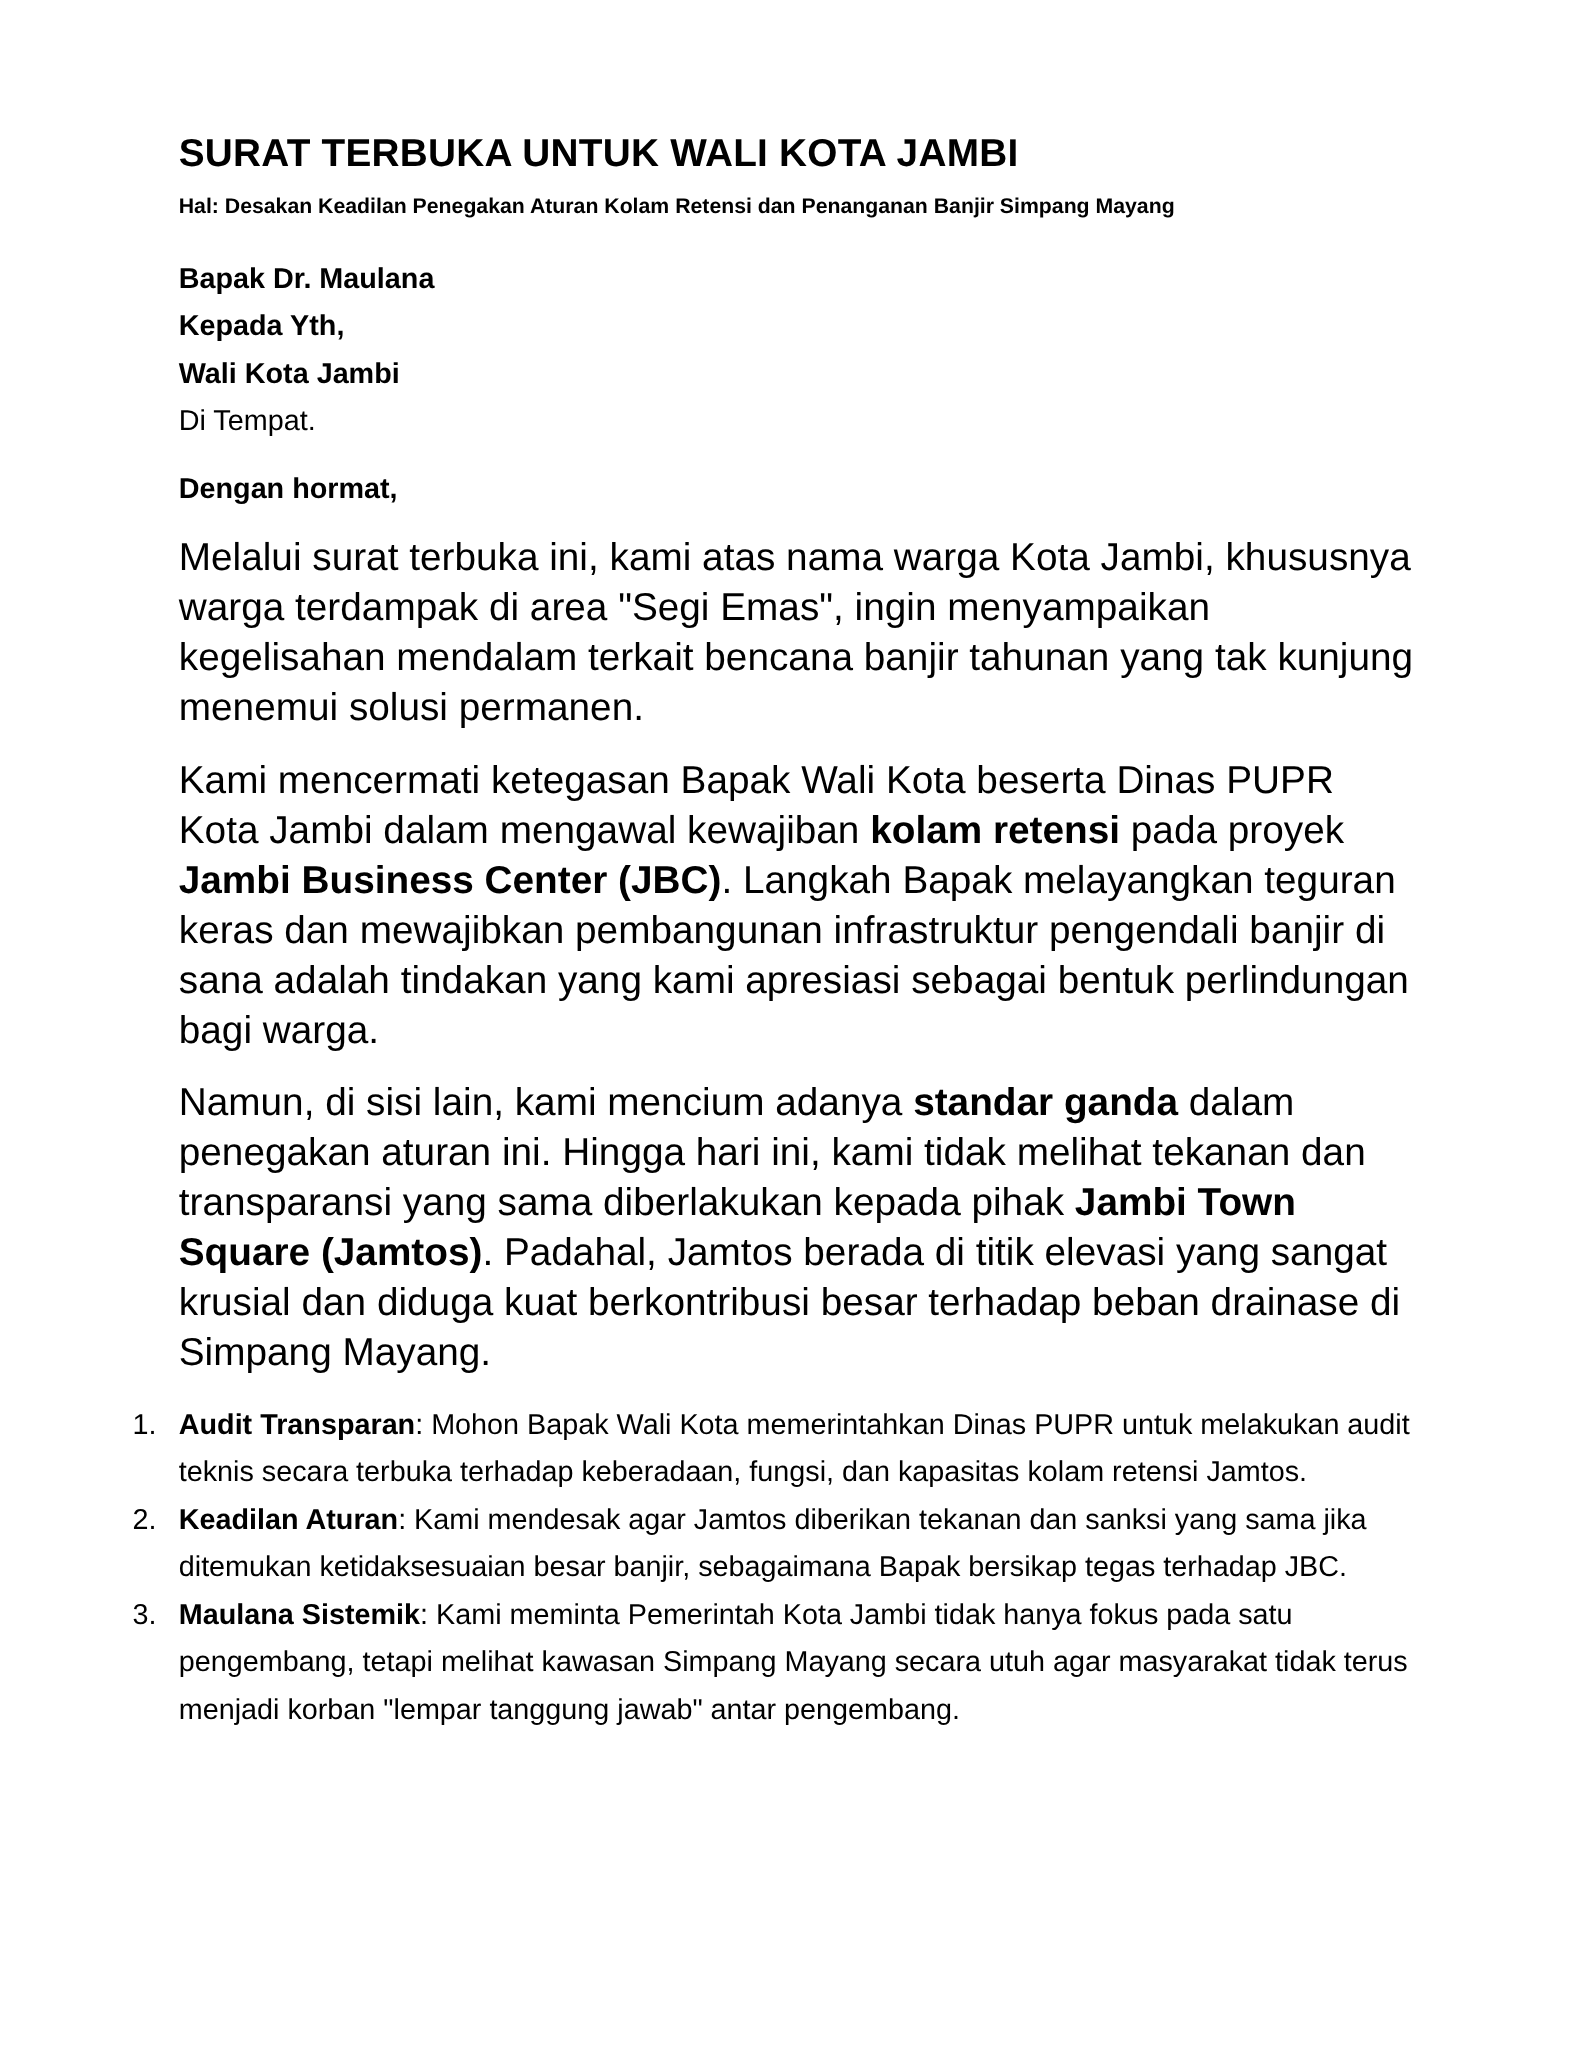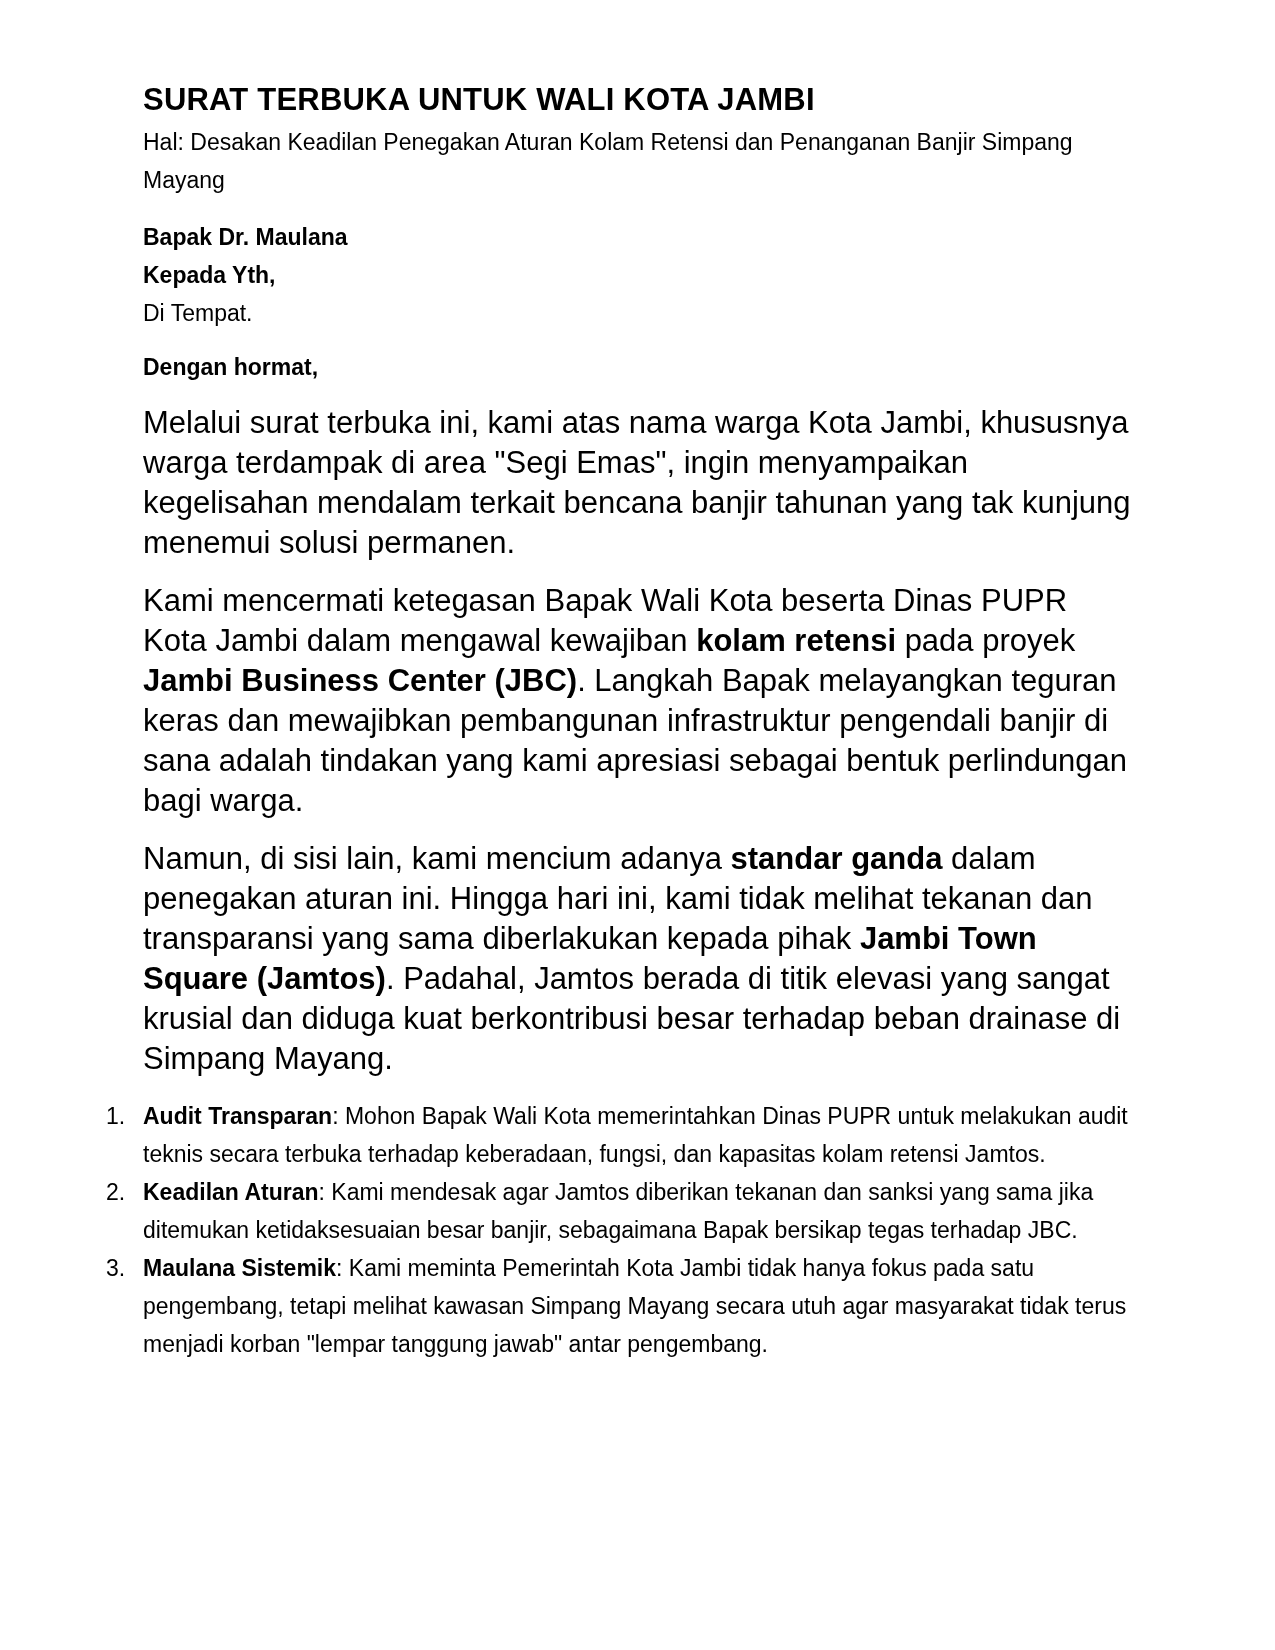--- a/index.html
+++ b/index.html
@@ -10,33 +10,33 @@
   body {
     width: 1275px;
     height: 1650px;
     font-family: "Liberation Sans", "DejaVu Sans", sans-serif;
     color: #000000;
     overflow: hidden;
   }
   .content {
     box-sizing: border-box;
     width: 1275px;
-    padding: 79px 142px 0 143px;
+    padding: 102px 142px 0 143px;
   }
   h1.letter-title {
     font-size: 31px;
     line-height: 42px;
     font-weight: 700;
     margin: 0;
     letter-spacing: 0.2px;
   }
   .subject {
-    font-size: 23px;
+    font-size: 17px;
     line-height: 38px;
-    font-weight: 400;
+    font-weight: 700;
     margin: 2px 0 19px 0;
   }
   .recipient {
     font-size: 23px;
     line-height: 38px;
     margin: 0 0 16px 0;
   }
   .salutation {
     font-size: 23px;
     line-height: 38px;
@@ -66,20 +66,21 @@
 <body>
 
 <main class="content">
   <h1 class="letter-title">SURAT TERBUKA UNTUK WALI KOTA JAMBI</h1>
 
   <p class="subject">Hal: Desakan Keadilan Penegakan Aturan Kolam Retensi dan Penanganan Banjir Simpang Mayang</p>
 
   <div class="recipient">
       <div class="line b">Bapak Dr. Maulana</div>
       <div class="line b">Kepada Yth,</div>
+      <div class="line b">Wali Kota Jambi</div>
       <div class="line">Di Tempat.</div>
     </div>
 
   <p class="salutation">Dengan hormat,</p>
 
   <div>
       <p class="para"><span>Melalui surat terbuka ini, kami atas nama warga Kota Jambi, khususnya warga terdampak di area "Segi Emas", ingin menyampaikan kegelisahan mendalam terkait bencana banjir tahunan yang tak kunjung menemui solusi permanen.</span></p>
       <p class="para"><span>Kami mencermati ketegasan Bapak Wali Kota beserta Dinas PUPR Kota Jambi dalam mengawal kewajiban </span><span class="b">kolam retensi</span><span> pada proyek </span><span class="b">Jambi Business Center (JBC)</span><span>. Langkah Bapak melayangkan teguran keras dan mewajibkan pembangunan infrastruktur pengendali banjir di sana adalah tindakan yang kami apresiasi sebagai bentuk perlindungan bagi warga.</span></p>
       <p class="para"><span>Namun, di sisi lain, kami mencium adanya </span><span class="b">standar ganda</span><span> dalam penegakan aturan ini. Hingga hari ini, kami tidak melihat tekanan dan transparansi yang sama diberlakukan kepada pihak </span><span class="b">Jambi Town Square (Jamtos)</span><span>. Padahal, Jamtos berada di titik elevasi yang sangat krusial dan diduga kuat berkontribusi besar terhadap beban drainase di Simpang Mayang.</span></p>
     </div>

